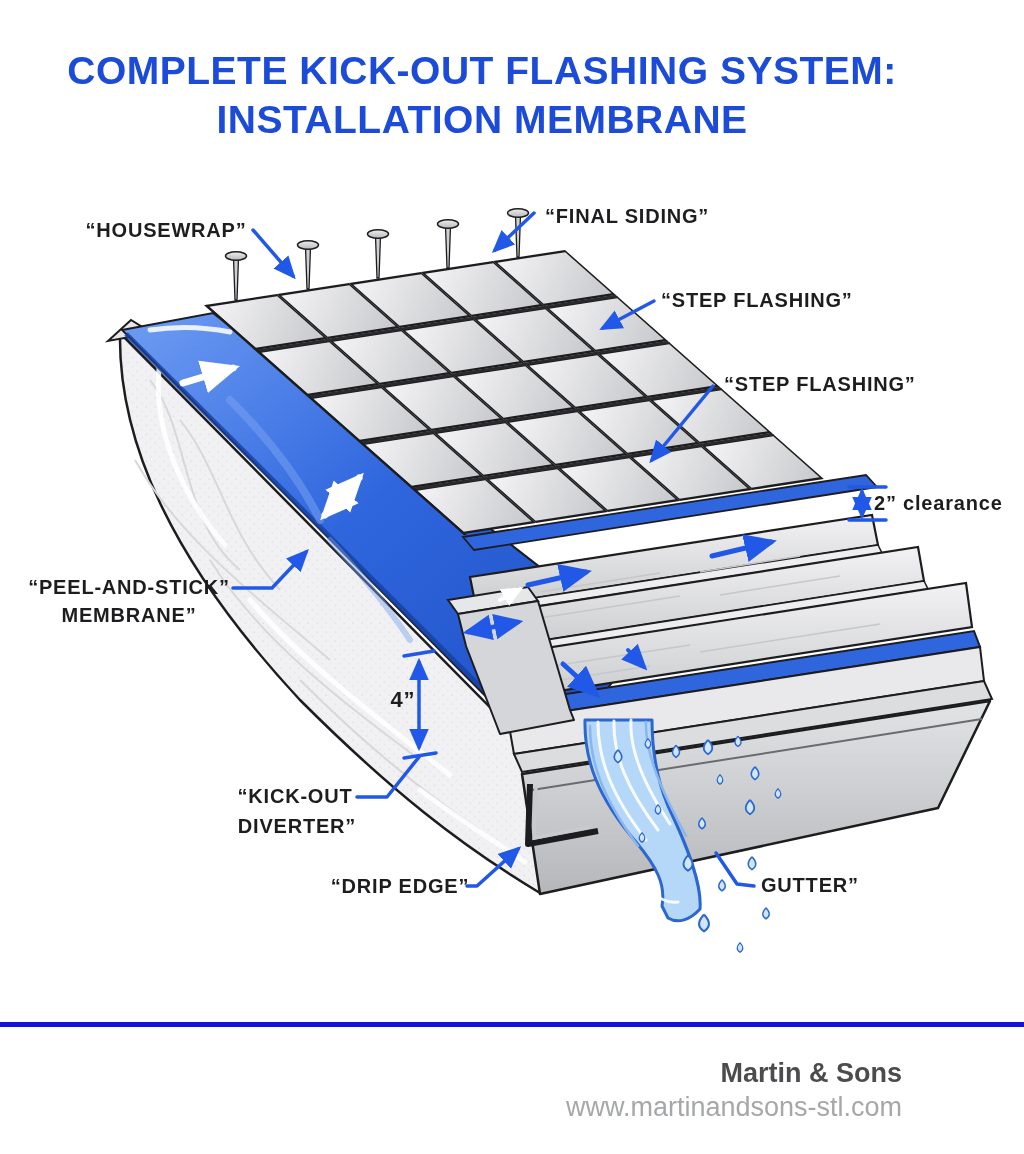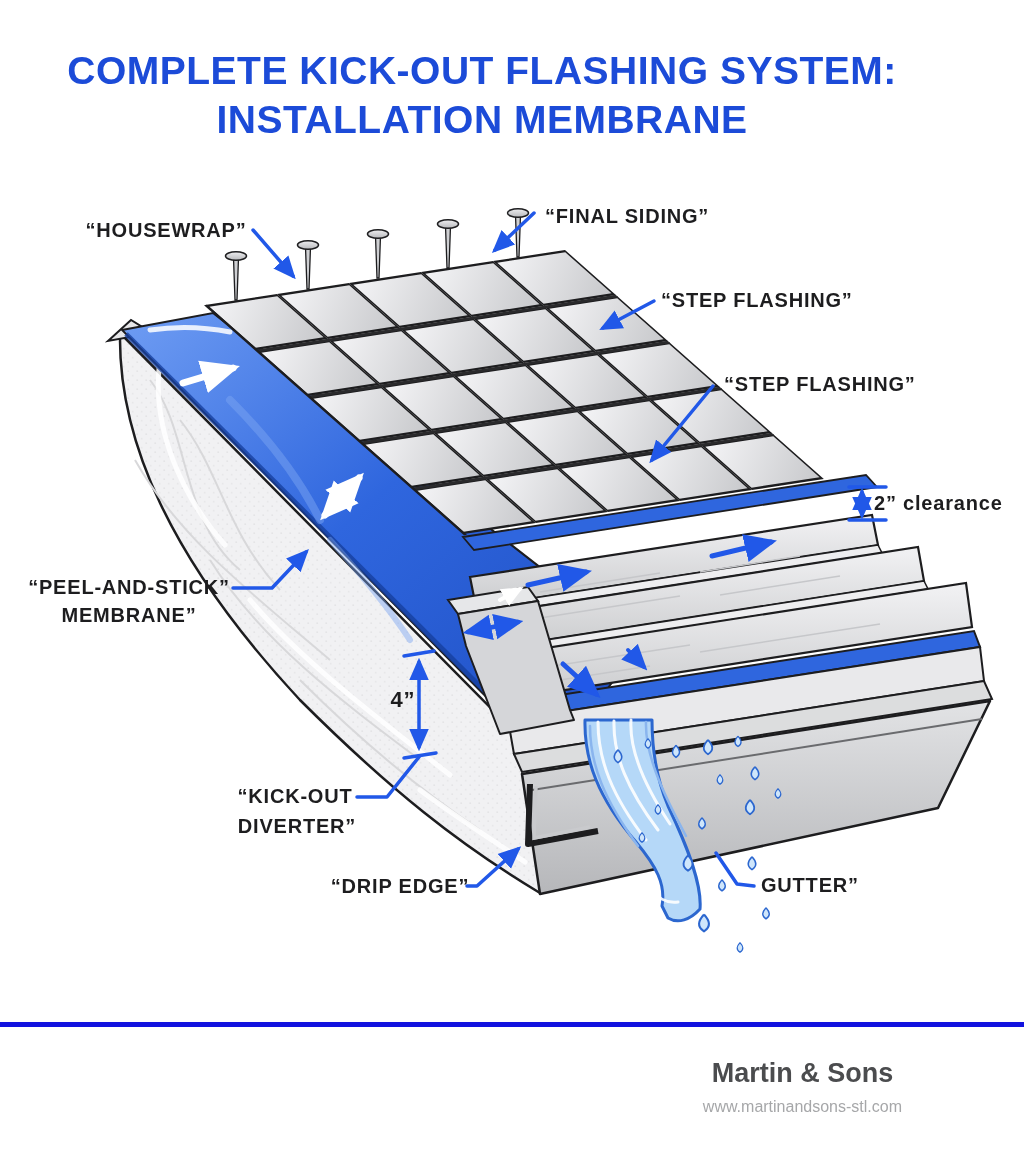--- a/index.html
+++ b/index.html
@@ -13,23 +13,23 @@
     font-size:39px;line-height:49px;letter-spacing:.5px;
   }
   .diagram-svg{position:absolute;left:0;top:0;width:1024px;height:1154px}
   .diagram-svg text{font-family:"Liberation Sans",sans-serif;font-weight:bold;
     fill:var(--label_black,#1d1d1f);letter-spacing:.8px}
   .lbl{font-size:20px}
   .meas{font-size:20px;letter-spacing:0}
   .meas4{font-size:22px;letter-spacing:0}
   .divider{position:absolute;left:0;top:1022px;width:1024px;height:5px;
     background:var(--divider_blue,#1212df)}
-  .footer{position:absolute;right:122px;top:1058px;text-align:center}
+  .footer{position:absolute;right:122px;top:1058px;text-align:right}
   .footer .company{font-size:27px;font-weight:bold;color:var(--company_gray,#4b4c4e)}
-  .footer .website{font-size:16px;color:var(--website_gray,#a6a7a9);margin-top:9px}
+  .footer .website{font-size:27px;color:var(--website_gray,#a6a7a9);margin-top:3px}
 </style>
 </head>
 <body>
 
 <div class="title">
   <div>COMPLETE KICK-OUT FLASHING SYSTEM:</div>
   <div>INSTALLATION MEMBRANE</div>
 </div>
 
 <svg class="diagram-svg" viewBox="0 0 1024 1154" xmlns="http://www.w3.org/2000/svg">

